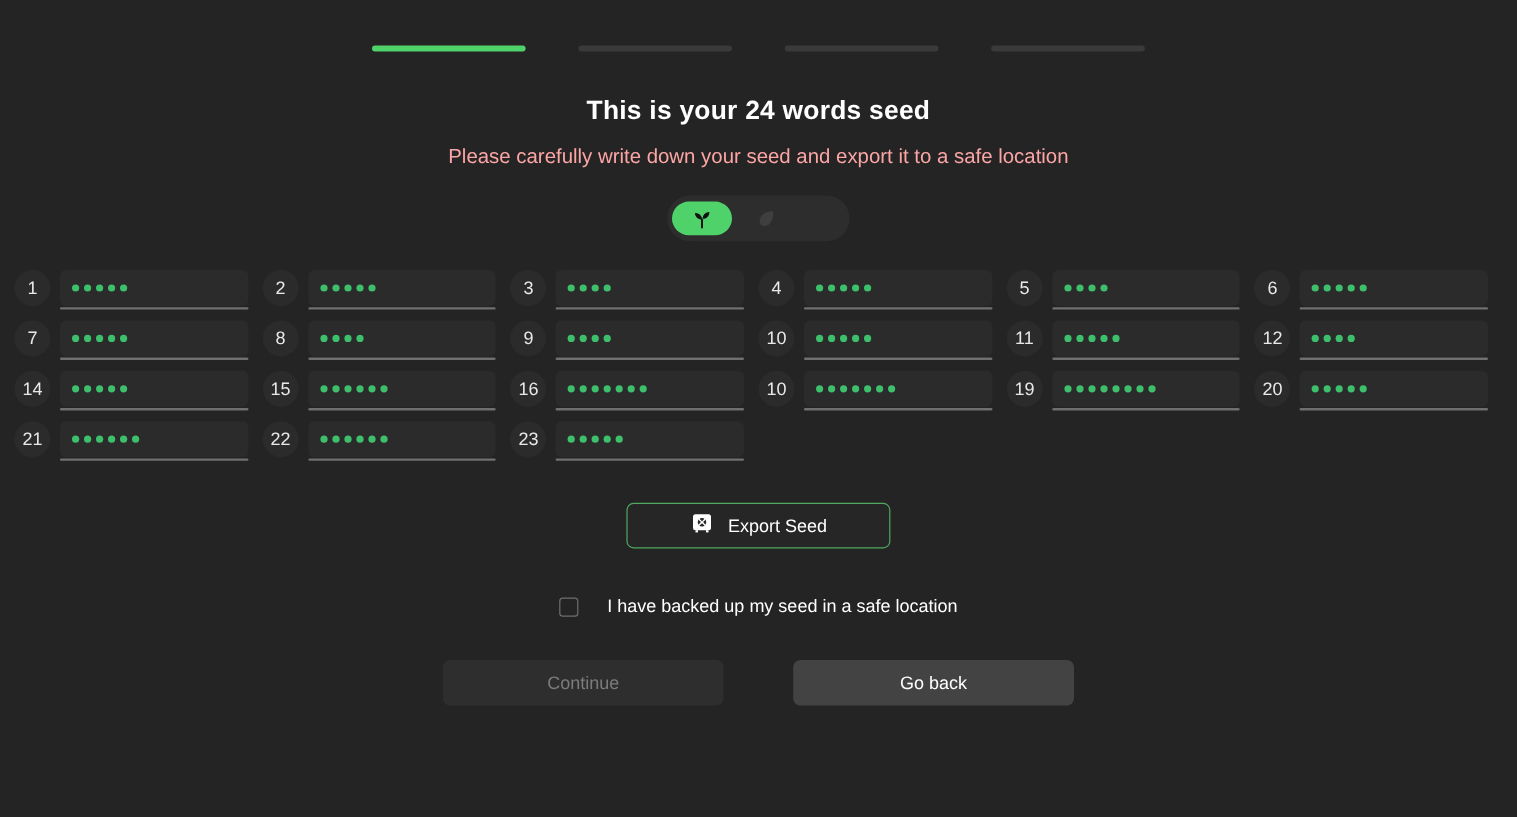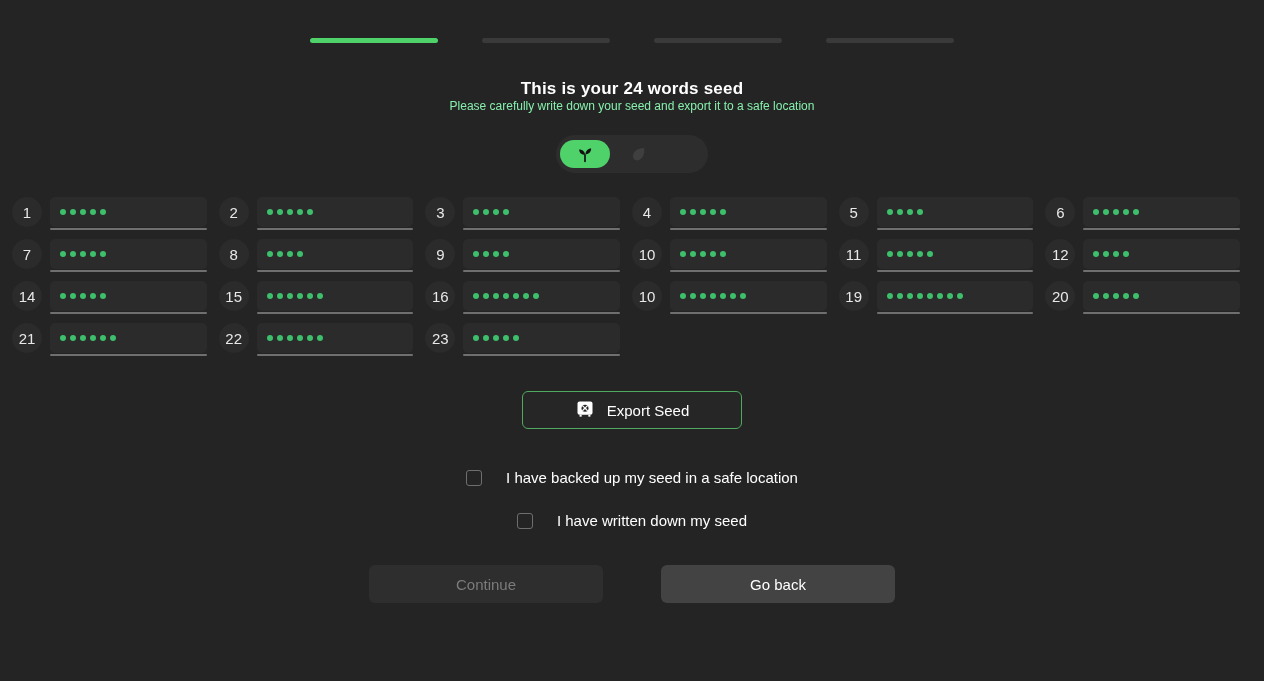--- a/index.html
+++ b/index.html
@@ -23,26 +23,26 @@
   }
   .progress-seg {
     width: 128px; height: 5px; border-radius: 3px;
     background: #3a3a3a;
   }
   .progress-seg.active { background: #4fd26a; }
 
   
   .title {
     margin-top: 36px;
-    font-size: 17px; font-weight: bold; color: #ffffff;
+    font-size: 22px; font-weight: bold; color: #ffffff;
     letter-spacing: .2px;
   }
   .subtitle {
-    margin-top: 0;
-    font-size: 12px; color: #86efac; font-weight: 400;
+    margin-top: 16px;
+    font-size: 17px; color: #fca5a5; font-weight: 400;
   }
 
   
   .toggle {
     margin-top: 22px;
     width: 152px; height: 38px;
     background: #2d2d2d; border-radius: 19px;
     display: flex; align-items: center; padding: 0 4px; gap: 4px;
   }
   .toggle-opt {
@@ -438,24 +438,20 @@
       </svg>
     </span>
     <span>Export Seed</span>
   </div>
 
   <div class="checks">
     <div class="check-row">
       <div class="box"></div>
       <div class="check-label">I have backed up my seed in a safe location</div>
     </div>
-    <div class="check-row">
-      <div class="box"></div>
-      <div class="check-label">I have written down my seed</div>
-    </div>
   </div>
 
   <div class="footer">
     <button class="btn btn-continue">Continue</button>
     <button class="btn btn-back">Go back</button>
   </div>
 
 </div>
 
 </body></html>

